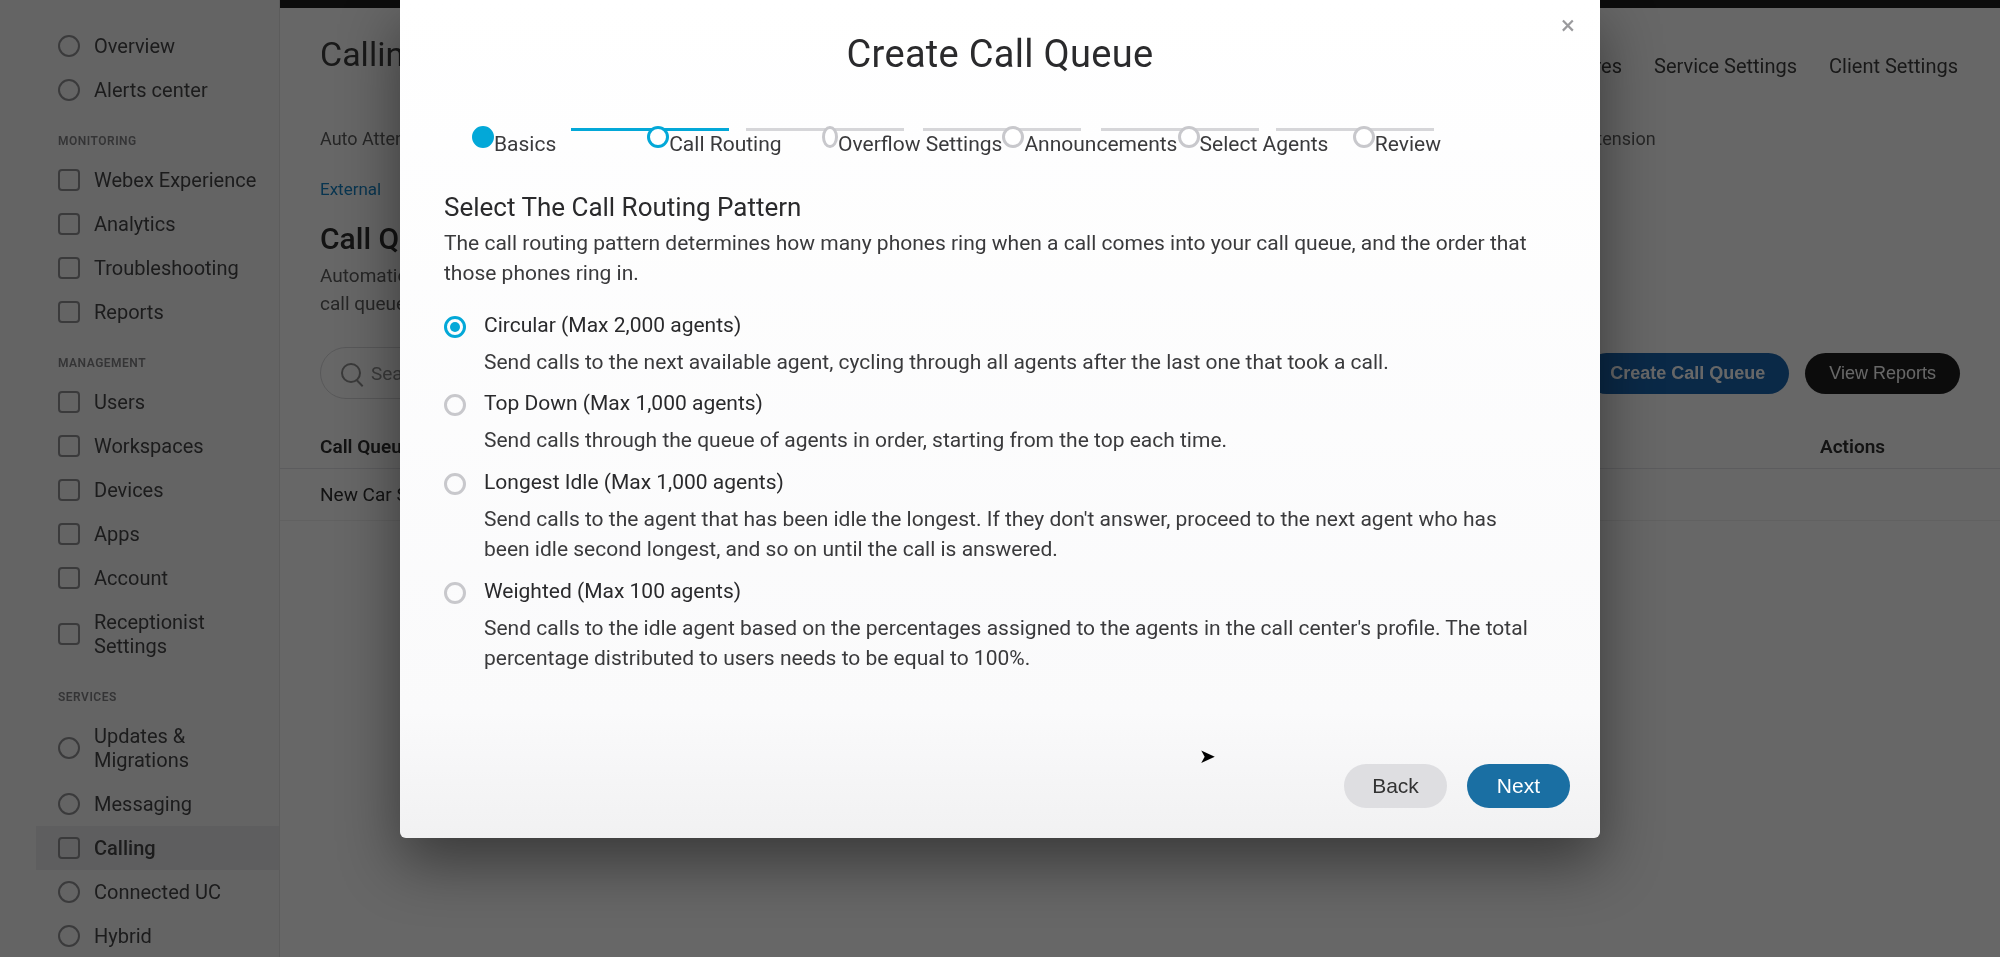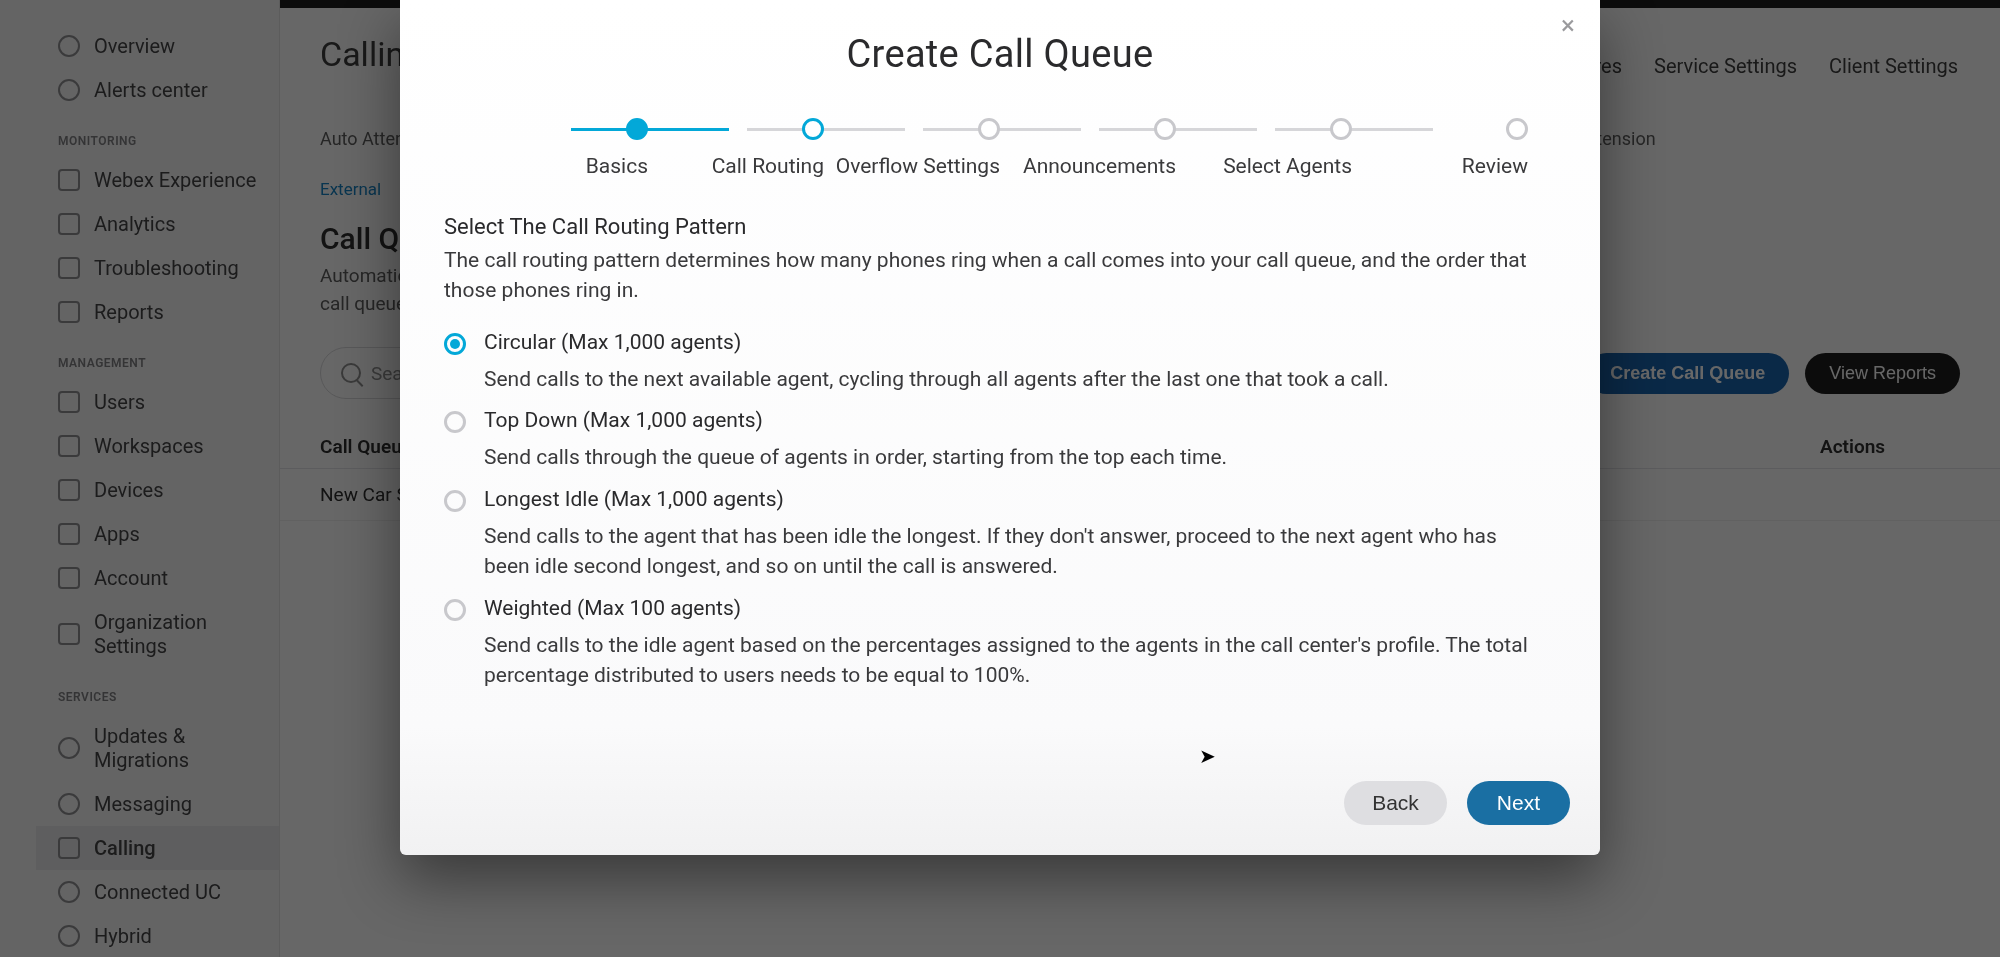--- a/index.html
+++ b/index.html
@@ -66,35 +66,35 @@
     border-radius:0 0 6px 6px; box-shadow:0 24px 60px rgba(0,0,0,0.45);
     padding:24px 26px 30px;
   }
   .modal .close {
     position:absolute; top:12px; right:18px; width:28px; height:28px; color:#9a9a9d; font-size:26px; line-height:26px; text-align:center; cursor:pointer;
   }
   .modal-title { text-align:center; font-size:38px; font-weight:400; color:#2a2a2c; letter-spacing:0.3px; margin-top:8px;}
   .stepper {
     display:flex; align-items:flex-start; justify-content:center; gap:0; margin:42px 46px 28px;
   }
-  .step { display:flex; flex-direction:column; align-items:flex-end; width:180px; position:relative;}
+  .step { display:flex; align-items:center; width:180px; position:relative;}
   .step .dot {
     width:22px; height:22px; border-radius:50%; border:3px solid #c8c8cc; background:#fff; z-index:2;
   }
   .step.done .dot { background:#03a8d8; border-color:#03a8d8; }
   .step.current .dot { border-color:#03a8d8; background:#fff; }
   .step .lbl { margin-top:14px; font-size:21px; color:#3a3a3c; white-space:nowrap;}
   .step .bar {
     position:absolute; top:10px; left:calc(50% + 11px); height:3px; width:calc(180px - 22px); background:#d6d6d9; z-index:1;
   }
   .step.done .bar { background:#03a8d8; }
   .step:last-child .bar { display:none; }
 
   .form-area { padding:8px 18px 0; }
-  .form-head { font-size:22px; color:#2a2a2c; font-weight:400; margin-bottom:6px;}
+  .form-head { font-size:26px; color:#2a2a2c; font-weight:400; margin-bottom:6px;}
   .form-sub  { font-size:21px; color:#3a3a3c; line-height:1.45; margin-bottom:24px;}
 
   .opt { display:flex; gap:18px; margin:14px 0 6px; align-items:flex-start;}
   .radio {
     flex:0 0 22px; width:22px; height:22px; border-radius:50%; border:3px solid #c8c8cc; margin-top:3px; position:relative; cursor:pointer;
   }
   .radio.checked { border-color:#03a8d8; }
   .radio.checked::after { content:""; position:absolute; inset:3px; border-radius:50%; background:#03a8d8; }
   .opt-body .ttl { font-size:21px; color:#2a2a2c; }
   .opt-body .desc { font-size:21px; color:#3a3a3c; margin-top:10px; line-height:1.45; max-width:1060px;}
@@ -161,21 +161,21 @@
     <div class="side-item">
         <span class="ic"></span>
         <span>Apps</span>
       </div>
     <div class="side-item">
         <span class="ic"></span>
         <span>Account</span>
       </div>
     <div class="side-item">
         <span class="ic"></span>
-        <span>Organization Settings</span>
+        <span>Receptionist Settings</span>
       </div>
 
     <div class="side-heading">SERVICES</div>
     <div class="side-item">
         <span class="ic circ"></span>
         <span>Updates &amp; Migrations</span>
       </div>
     <div class="side-item">
         <span class="ic circ"></span>
         <span>Messaging</span>
@@ -291,21 +291,21 @@
       </div>
     </div>
 
     <div class="form-area">
       <div class="form-head">Select The Call Routing Pattern</div>
       <div class="form-sub">The call routing pattern determines how many phones ring when a call comes into your call queue, and the order that those phones ring in.</div>
 
       <div class="opt">
         <div class="radio checked"></div>
         <div class="opt-body">
-          <div class="ttl">Circular (Max 1,000 agents)</div>
+          <div class="ttl">Circular (Max 2,000 agents)</div>
           <div class="desc">Send calls to the next available agent, cycling through all agents after the last one that took a call.</div>
         </div>
       </div>
 
       <div class="opt">
         <div class="radio"></div>
         <div class="opt-body">
           <div class="ttl">Top Down (Max 1,000 agents)</div>
           <div class="desc">Send calls through the queue of agents in order, starting from the top each time.</div>
         </div>

